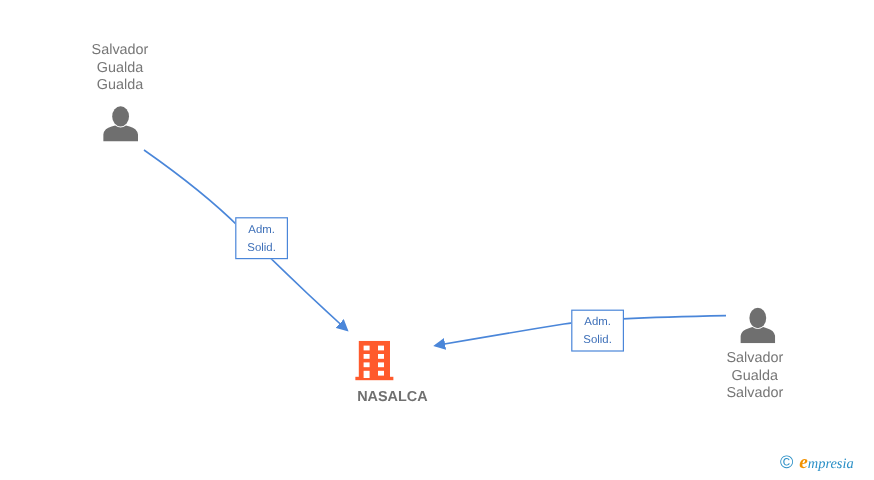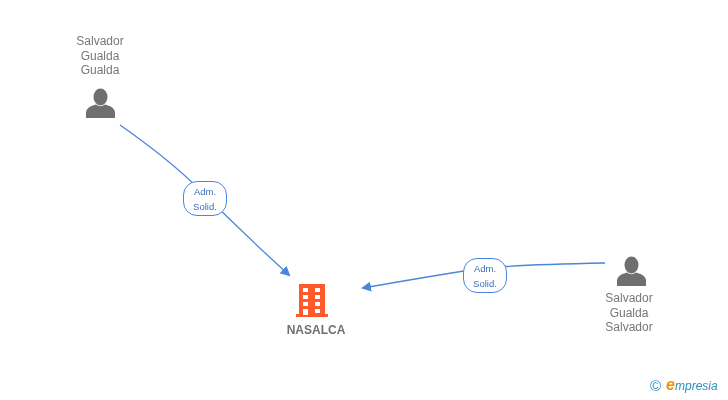--- a/index.html
+++ b/index.html
@@ -41,44 +41,45 @@
       color: #707070;
       font-size: 12px;
       font-weight: bold;
       line-height: 15px;
     }
     .company-label span { display: block; }
     .edge-label {
       position: absolute;
       background: #ffffff;
       border: 1px solid #4a86d9;
-      border-radius: 14px;
+      border-radius: 0;
       color: #3d6fb8;
       font-size: 9.5px;
       line-height: 15px;
       text-align: center;
       padding: 2px 5px;
       box-sizing: border-box;
+      margin-left: 13px;
     }
     .edge-label span { display: block; }
     .brand {
       position: absolute;
       left: 650px; top: 378px;
       display: flex;
       align-items: center;
       gap: 5px;
     }
     .brand-copy {
       color: #2a8fc6;
       font-size: 15px;
       line-height: 15px;
     }
     .brand-name {
       color: #2a8fc6;
-      font-family: Liberation Sans, sans-serif;
+      font-family: Liberation Serif, serif;
       font-style: italic;
       font-size: 12px;
       line-height: 14px;
     }
     .brand-name .e {
       color: #f39200;
       font-size: 16px;
       font-weight: bold;
     }
   </style>
@@ -124,21 +125,21 @@
       <rect x="7" y="4" width="5" height="4"></rect>
       <rect x="19" y="4" width="5" height="4"></rect>
       <rect x="7" y="11" width="5" height="4"></rect>
       <rect x="19" y="11" width="5" height="4"></rect>
       <rect x="7" y="18" width="5" height="4"></rect>
       <rect x="19" y="18" width="5" height="4"></rect>
       <rect x="7" y="25" width="5" height="6"></rect>
       <rect x="19" y="25" width="5" height="4"></rect>
     </g>
   </svg>
-  <div class="company-label" style="left:236px; top:323px; width:160px;">
+  <div class="company-label" style="left:247px; top:323px; width:160px;">
     <span>NASALCA</span>
   </div>
 
   <div class="edge-label" style="left:183px; top:181px; width:44px; height:35px;">
     <span>Adm.</span>
     <span>Solid.</span>
   </div>
   <div class="edge-label" style="left:463px; top:258px; width:44px; height:35px;">
     <span>Adm.</span>
     <span>Solid.</span>

